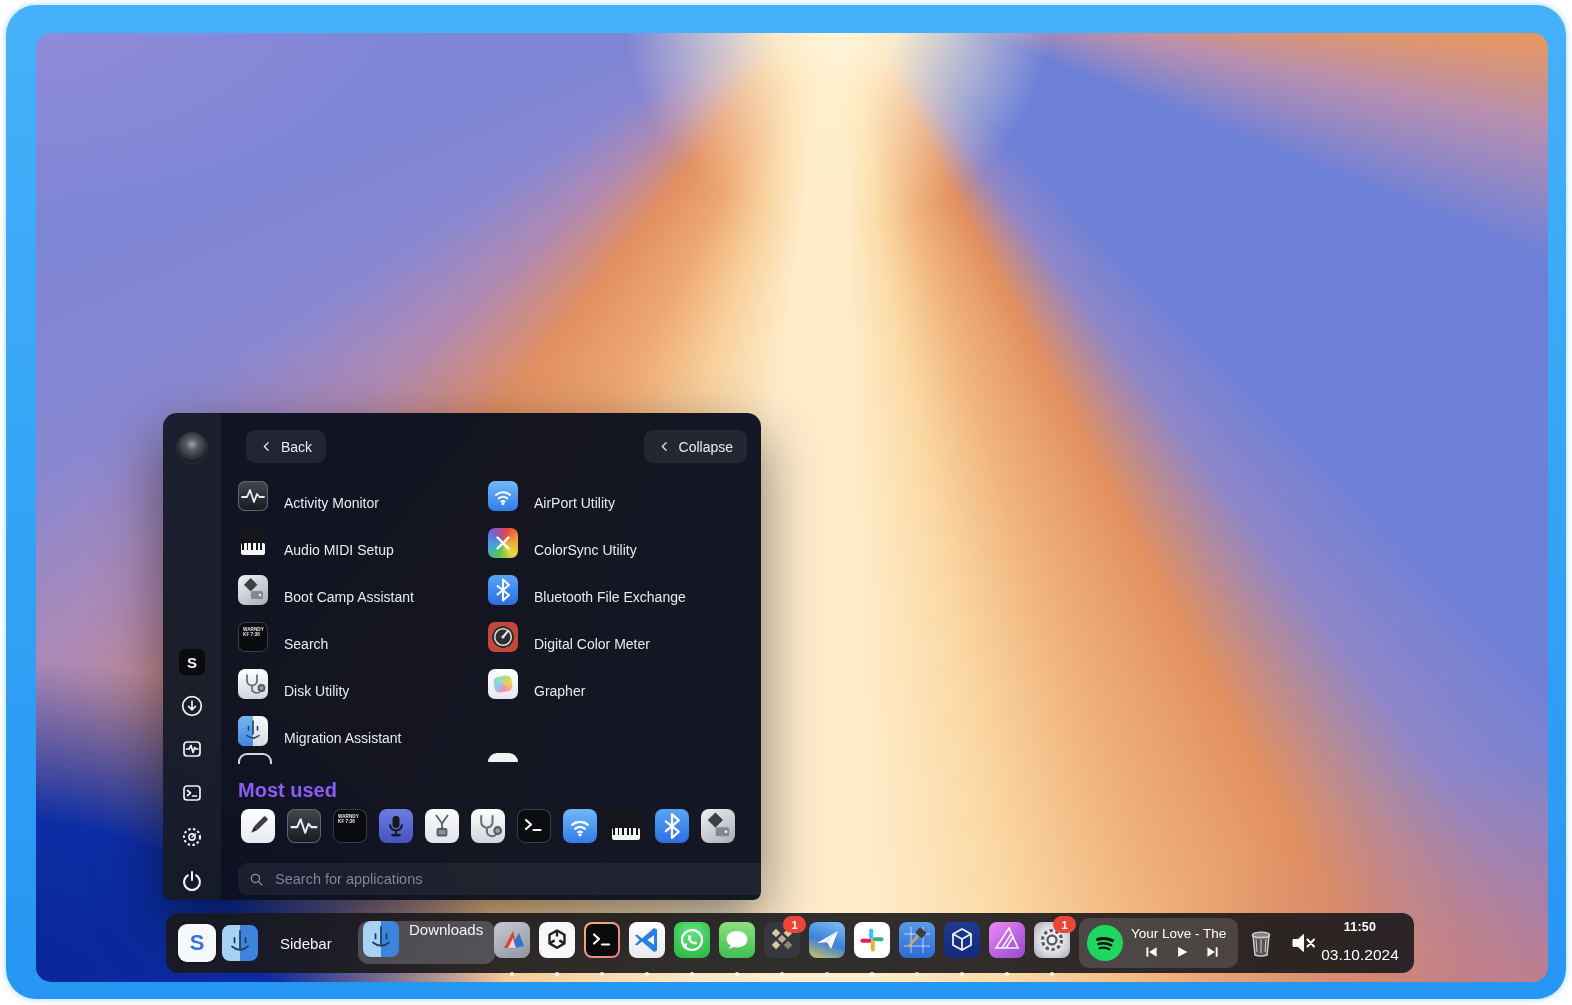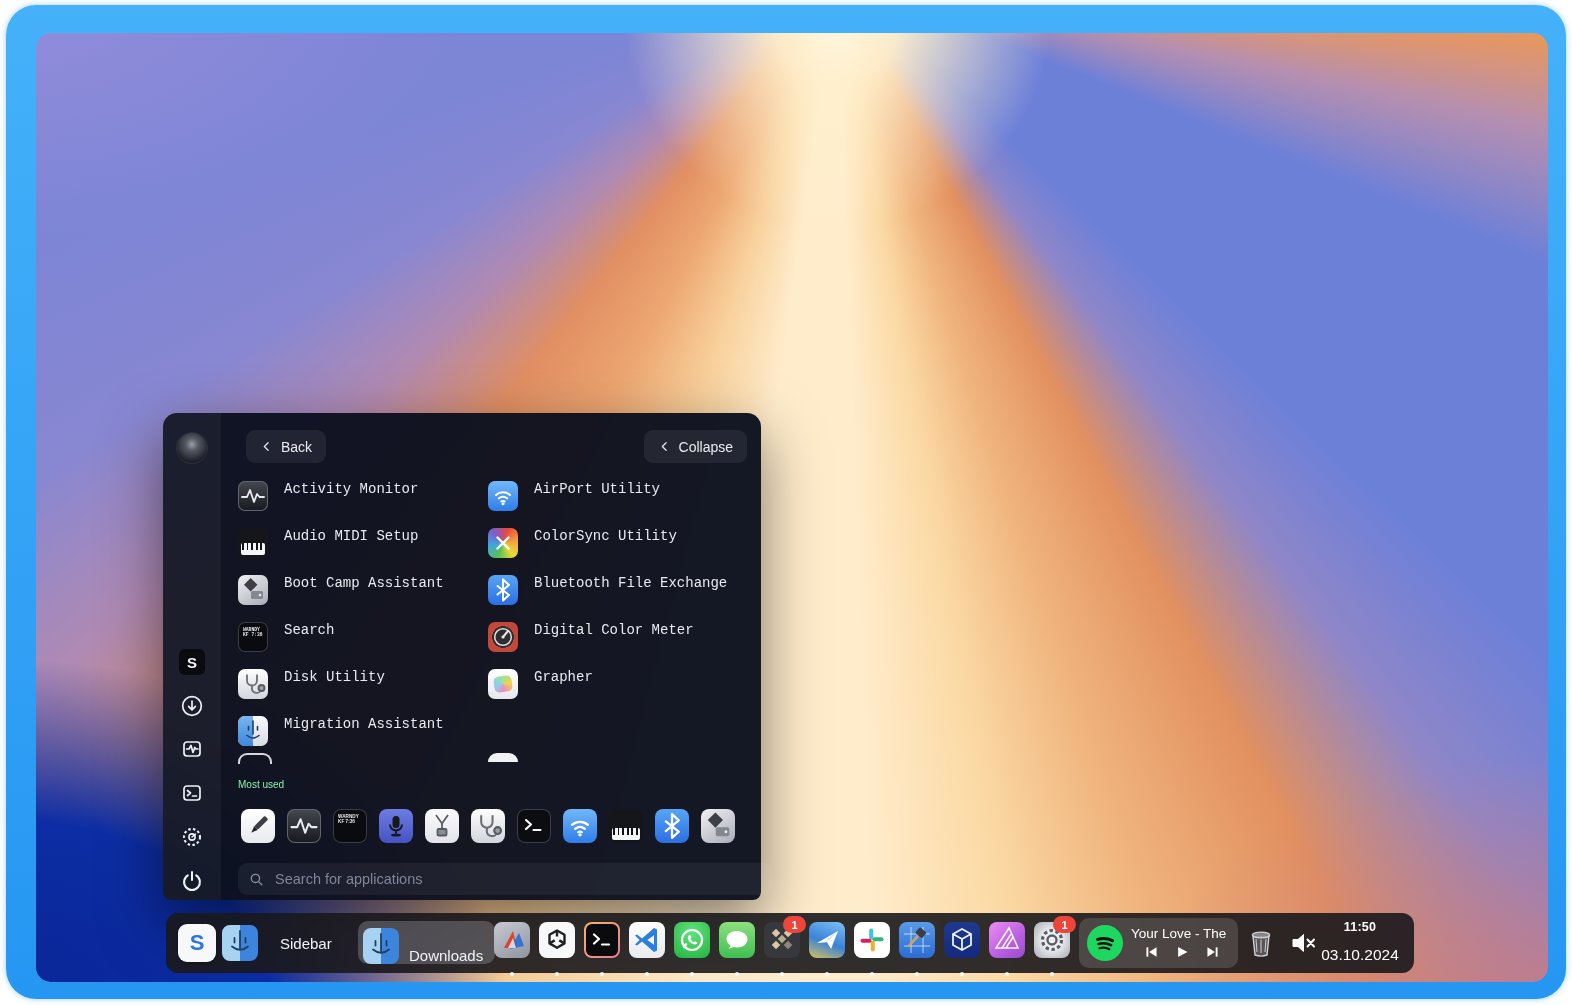--- a/index.html
+++ b/index.html
@@ -36,21 +36,21 @@
   .slogo-rail{background:#0a0b0e;border-radius:6px;color:#f2f4f8;font-weight:700;font-size:15px;
               display:flex;align-items:center;justify-content:center;}
 
   .pill{position:absolute;height:33px;display:flex;align-items:center;gap:8px;
         background:rgba(255,255,255,.07);border-radius:9px;padding:0 14px;
         color:#e9ebf0;font-size:14px;cursor:pointer;}
   .pill svg{flex:none;}
 
   .col{position:absolute;top:68px;width:240px;}
   .col-left{left:75px;} .col-right{left:325px;}
-  .app-row{display:flex;align-items:flex-start;gap:16px;height:30px;margin-bottom:17px;cursor:pointer;font-family:Liberation Mono, monospace;}
+  .app-row{display:flex;align-items:flex-end;gap:16px;height:30px;margin-bottom:17px;cursor:pointer;}
   .app-label{color:#e8ebf1;font-size:14px;white-space:nowrap;}
 
   .ai{width:30px;height:30px;border-radius:7px;position:relative;flex:none;overflow:hidden;}
   .mu .ai{width:34px;height:34px;border-radius:8px;}
 
   .ai-activity{background:linear-gradient(180deg,#44484f,#17191e);box-shadow:inset 0 0 0 1px #61656d;}
   .ai-midi{background:#15161a;}
   .ai-midi .keys{position:absolute;left:3px;right:3px;bottom:3px;height:12px;background:#f4f5f7;border-radius:2px;}
   .ai-midi .keys::after{content:"";position:absolute;left:1px;right:1px;top:0;height:7px;
      background:repeating-linear-gradient(90deg,#101114 0 1.8px,transparent 1.8px 4.6px);}
@@ -71,42 +71,42 @@
   .ai-print{background:linear-gradient(180deg,#f0f0f2,#c9ccd2);}
   .ai-pen{background:linear-gradient(180deg,#ffffff,#e9eaee);}
   .ai-mic{background:linear-gradient(180deg,#6d7de4,#4553c2);}
   .ai-sysinfo{background:linear-gradient(180deg,#fbfbfd,#e2e4e9);}
   .ai-term{background:#0c0d10;box-shadow:inset 0 0 0 1px #3c3f46;}
 
   .partial{position:absolute;width:30px;height:9px;border-radius:9px 9px 0 0;}
   .partial-outline{left:75px;top:340px;border:2px solid #d4d7de;border-bottom:none;}
   .partial-solid{left:325px;top:340px;background:#f1f2f4;}
 
-  .mu-label{position:absolute;left:75px;top:366px;color:#86efac;font-size:10px;font-weight:400;}
+  .mu-label{position:absolute;left:75px;top:366px;color:#8b5cf6;font-size:20px;font-weight:700;}
   .mu{position:absolute;left:78px;top:396px;display:flex;gap:12px;}
   .mu .ai{cursor:pointer;}
 
   .search{position:absolute;left:75px;top:450px;width:514px;height:32px;border-radius:9px;
           background:rgba(255,255,255,.055);display:flex;align-items:center;padding:0 10px;gap:8px;}
   .search input{flex:1;background:transparent;border:none;outline:none;color:#cfd4e0;font-size:14.5px;
                 font-family:"Liberation Sans",sans-serif;}
   .search input::placeholder{color:#7e8698;}
 
   
   .taskbar{position:absolute;left:130px;top:880px;width:1248px;height:60px;border-radius:12px;
            background:rgba(26,24,28,.9);}
   .tb-slogo{position:absolute;left:12px;top:11px;width:38px;height:38px;border-radius:9px;background:#f7f8fa;
             display:flex;align-items:center;justify-content:center;color:#2f74e0;font-weight:700;font-size:22px;cursor:pointer;
             box-shadow:0 1px 3px rgba(0,0,0,.4);}
   .finder{width:36px;height:36px;border-radius:8px;position:relative;overflow:hidden;flex:none;
           background:linear-gradient(90deg,#a8d2f1 0 50%, #3d84dd 50% 100%);}
   .tb-finder-group{position:absolute;left:56px;top:12px;display:flex;align-items:center;gap:22px;cursor:pointer;}
   .tb-label{color:#f2f3f6;font-size:15px;}
   .tb-pill{position:absolute;left:192px;top:8px;height:43px;border-radius:10px;background:rgba(140,140,150,.42);
-           display:flex;align-items:flex-end;gap:10px;padding:0 12px 0 5px;cursor:pointer;}
+           display:flex;align-items:flex-start;gap:10px;padding:0 12px 0 5px;cursor:pointer;}
 
   .dock{position:absolute;left:328px;top:0;height:60px;}
   .dock-item{position:absolute;top:9px;width:36px;height:36px;cursor:pointer;}
   .dk{width:36px;height:36px;border-radius:8px;position:relative;overflow:hidden;}
   .dot{position:absolute;left:50%;top:50px;width:4px;height:4px;border-radius:50%;background:rgba(255,255,255,.9);transform:translateX(-50%);}
   .badge{position:absolute;right:-6px;top:-6px;min-width:17px;height:17px;border-radius:9px;background:#ee453a;
          color:#fff;font-size:11px;font-weight:700;display:flex;align-items:center;justify-content:center;padding:0 3px;}
 
   .dk-origami{background:linear-gradient(150deg,#c7cad2,#9094a0);}
   .dk-gpt{background:#f7f8fa;}

